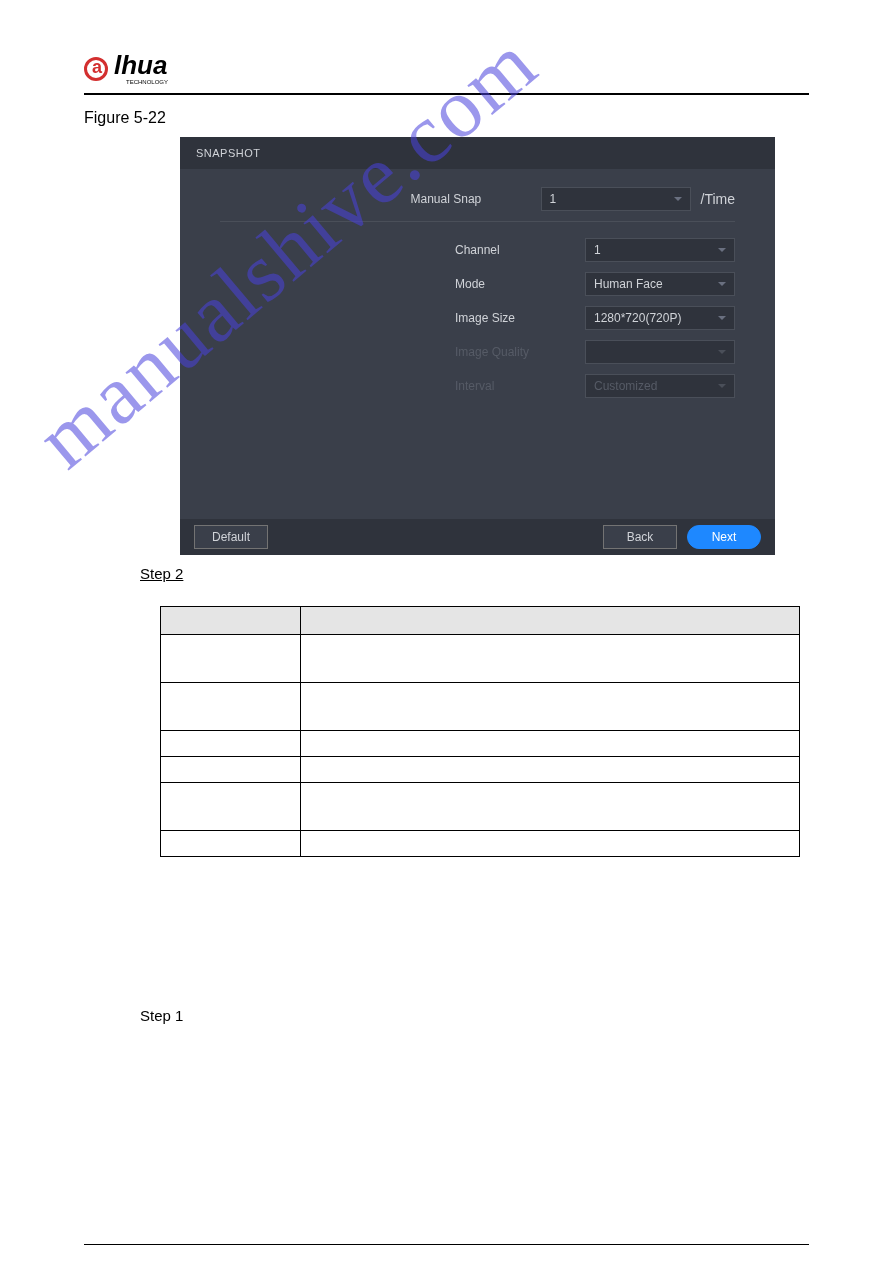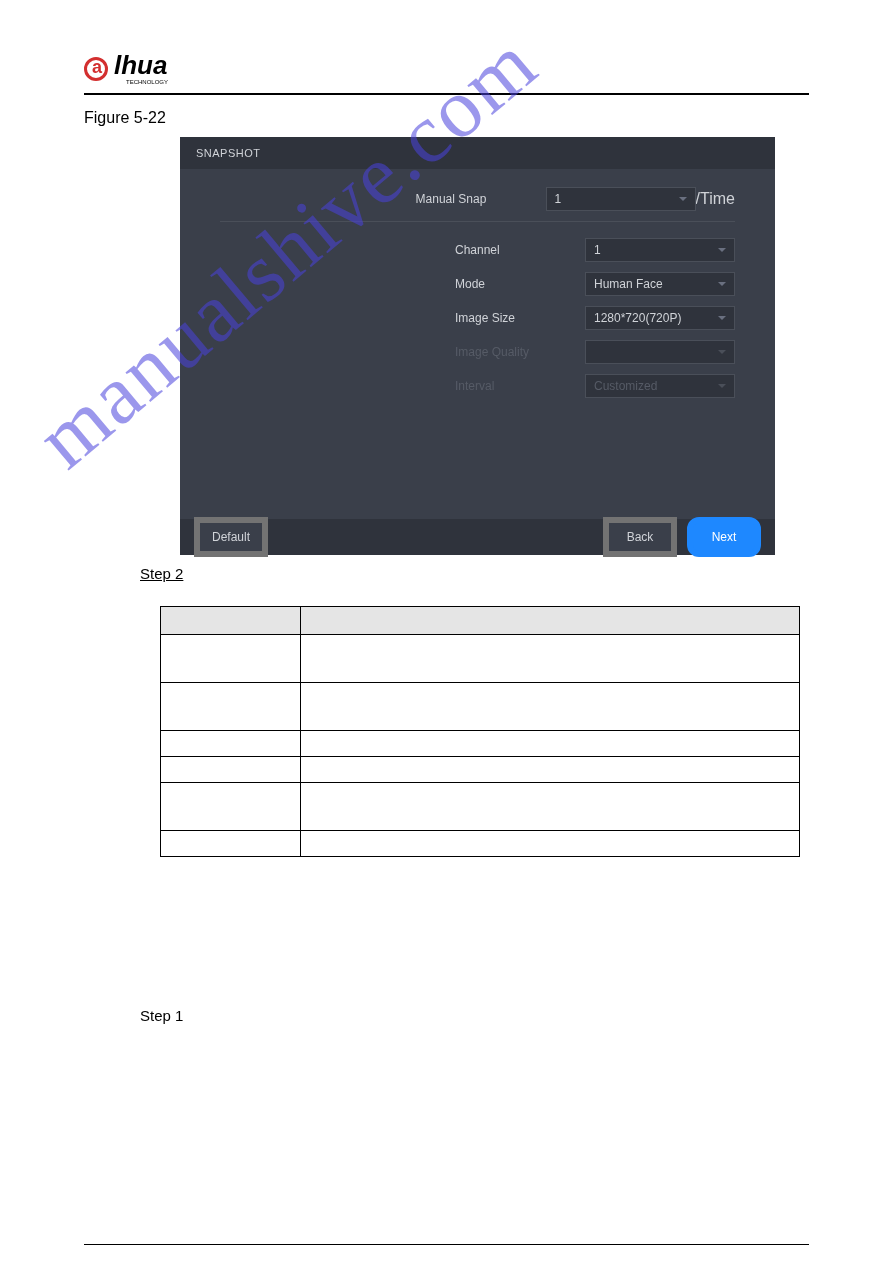--- a/index.html
+++ b/index.html
@@ -110,45 +110,45 @@
     .snap-select.dim { color: #565b66; }
     .snap-select .arrow {
       width: 0;
       height: 0;
       border-left: 4px solid transparent;
       border-right: 4px solid transparent;
       border-top: 4px solid #6a7080;
     }
     .snap-select.dim .arrow { border-top-color: #4a4f59; }
     .snap-suffix {
-      margin-left: 0;
-      color: #d0d3d8;
-      font-size: 16px;
+      margin-left: 10px;
+      color: #d0d3d8;
+      font-size: 14px;
     }
     .snap-divider {
       border: none;
       border-top: 1px solid #4a4f59;
       margin: 6px 0 16px 0;
     }
     .snap-footer {
       position: absolute;
       bottom: 0;
       left: 0;
       right: 0;
       height: 36px;
       background: #2f333c;
       display: flex;
       align-items: center;
       padding: 0 14px;
     }
     .snap-btn {
-      height: 40px;
+      height: 24px;
       min-width: 74px;
       background: #3a3f4a;
-      border: 6px solid #737373;
+      border: 1px solid #737373;
       color: #d0d3d8;
       font-size: 12px;
       display: inline-flex;
       align-items: center;
       justify-content: center;
       padding: 0 12px;
       cursor: pointer;
     }
     .snap-btn.primary {
       background: #1e88ff;

